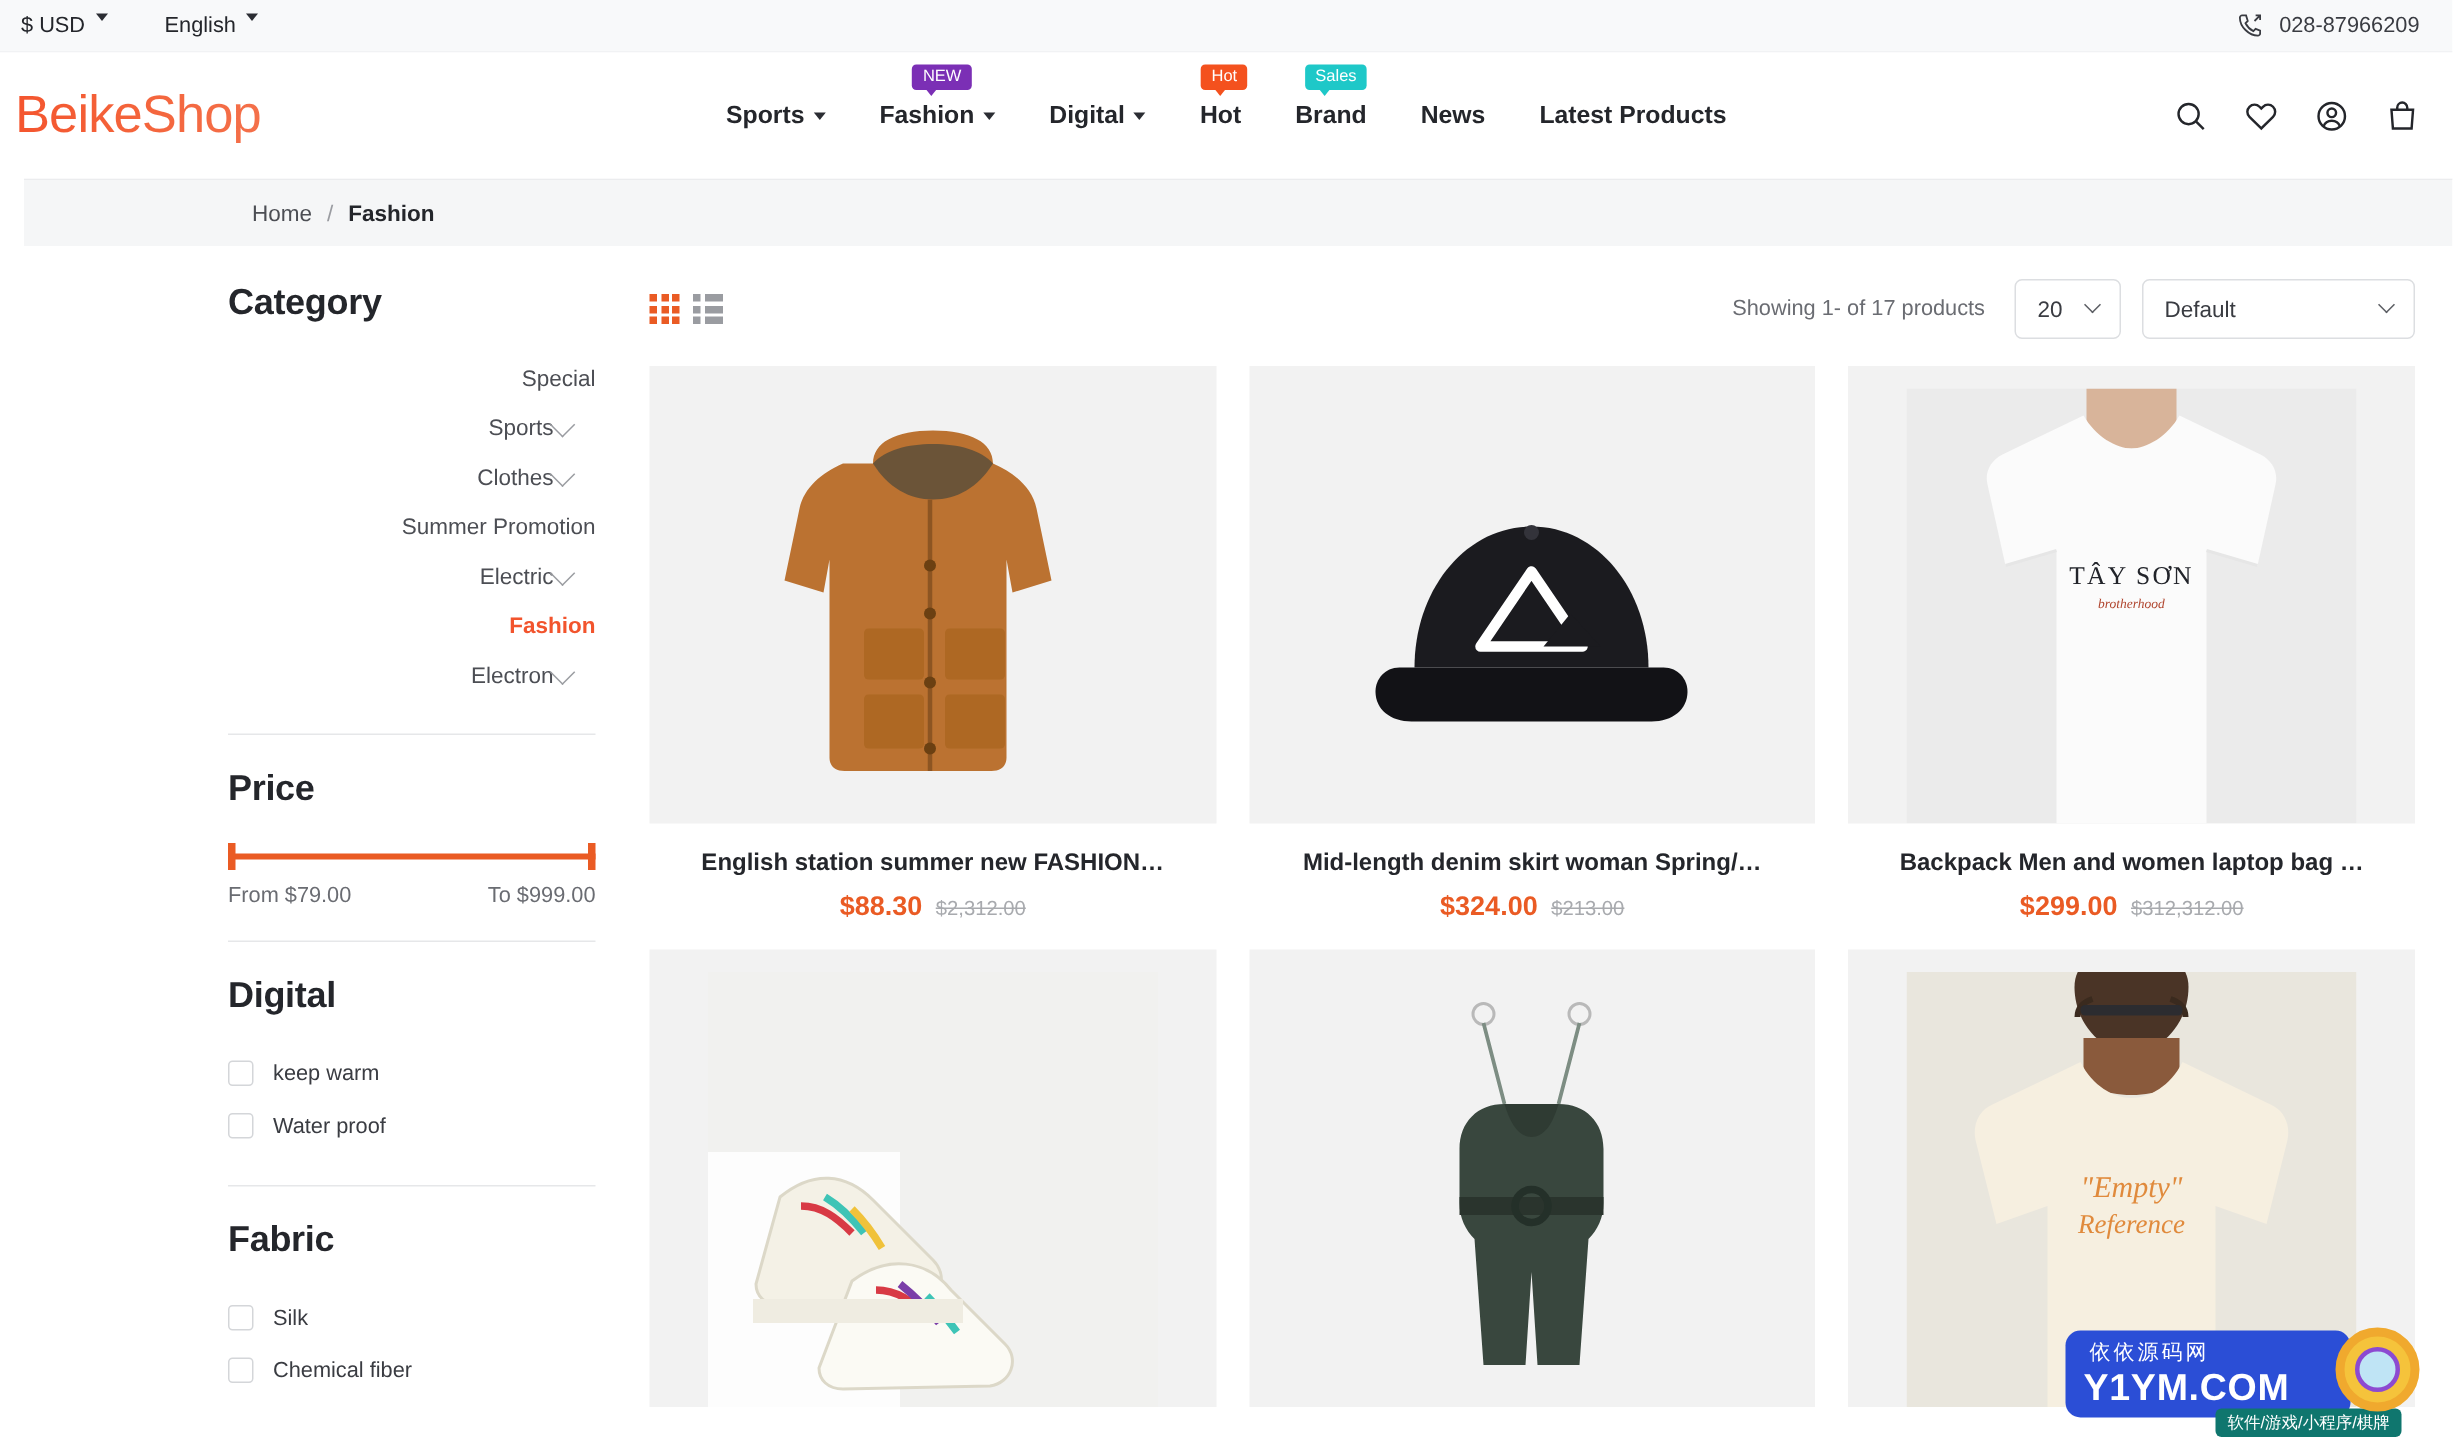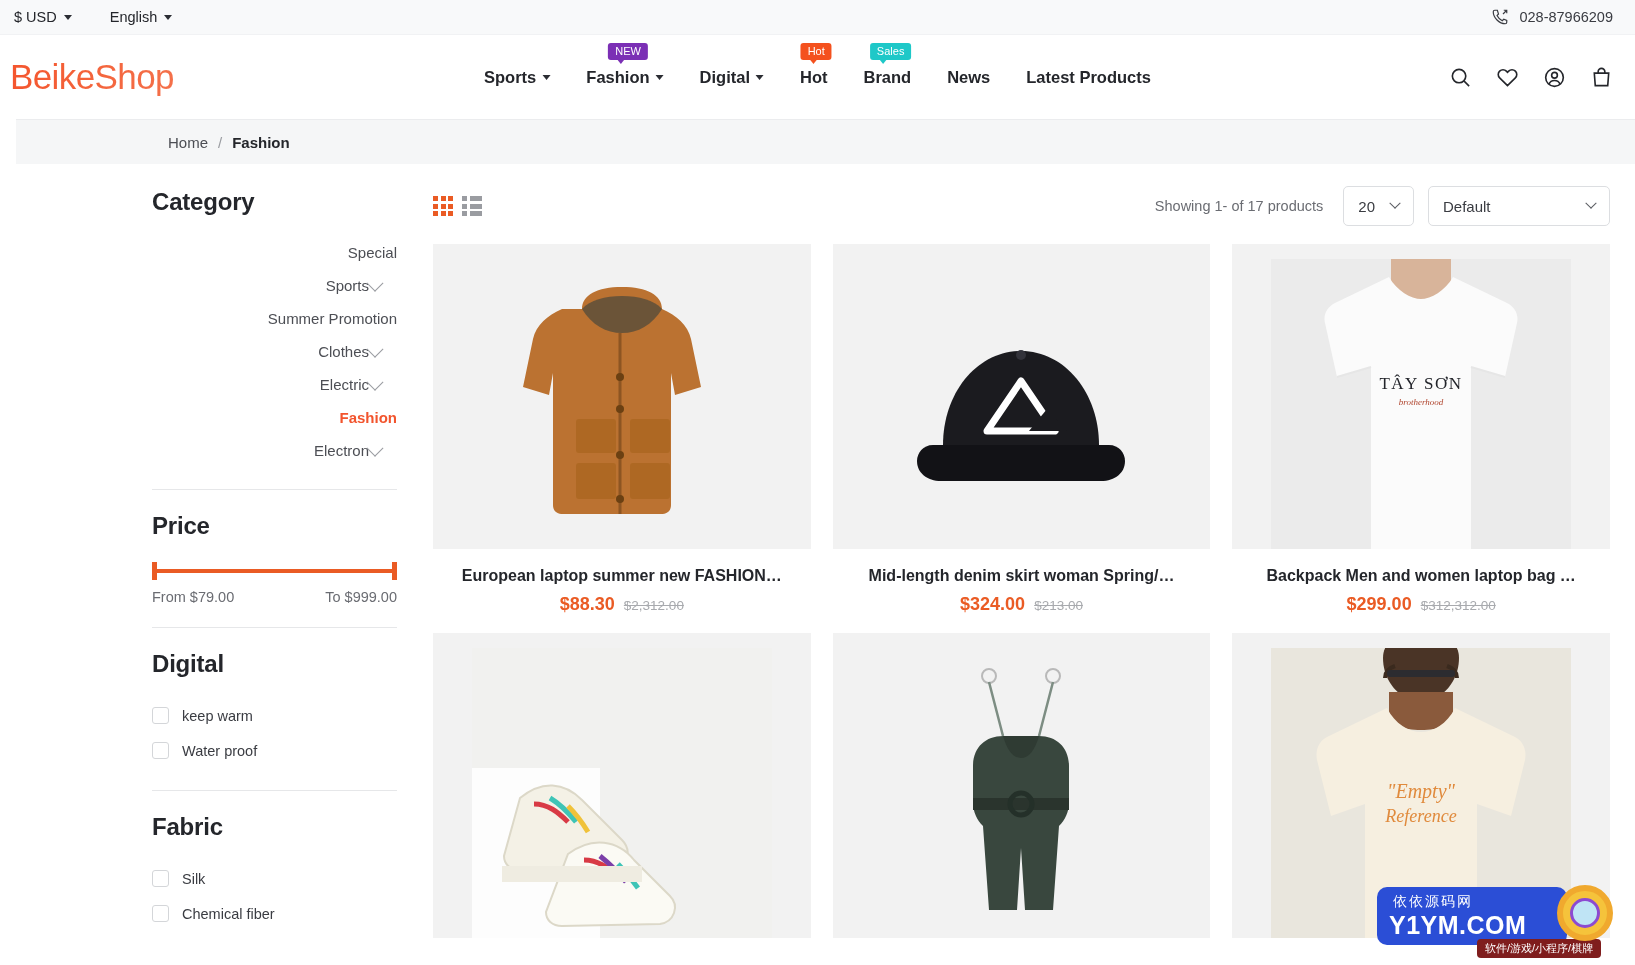--- a/index.html
+++ b/index.html
@@ -13,21 +13,21 @@
   
   .topbar {
     height: 35px; background: #f8f9fa;
     display: flex; align-items: center;
     padding: 0 22px 0 8px;
     font-size: 14.5px; color: #24262b;
     border-bottom: 1px solid #f1f2f4;
   }
   .topbar-left { display: flex; align-items: center; gap: 26px; }
   .tb-item {
-    display: flex; align-items: center; gap: 7px;
+    display: flex; gap: 7px;
     cursor: pointer; padding: 4px 6px;
   }
   .caret {
     width: 0; height: 0;
     border-left: 4.5px solid transparent;
     border-right: 4.5px solid transparent;
     border-top: 5px solid #2b2d33;
   }
   .topbar-right {
     margin-left: auto; display: flex; align-items: center; gap: 10px;
@@ -202,21 +202,21 @@
   .wm-cn {
     position: absolute; left: 22px; top: 12px;
     font-size: 14px; color: #fff; letter-spacing: 2px;
   }
   .wm-en {
     position: absolute; left: 18px; top: 30px;
     font-size: 25px; font-weight: bold; color: #fff; letter-spacing: 0.5px;
   }
   .wm-red {
     position: absolute; left: 106px; top: 58px;
-    background: #7f1d1d; color: #fff; font-size: 11px;
+    background: #0f766e; color: #fff; font-size: 11px;
     padding: 2px 8px; border-radius: 4px; white-space: nowrap;
   }
   .wm-circle {
     position: absolute; right: 8px; top: 4px;
     width: 56px; height: 56px; border-radius: 50%;
     background: #f5c33b; border: 6px solid #f0a92e;
     display: flex; align-items: center; justify-content: center;
   }
   .wm-lens {
     width: 30px; height: 30px; border-radius: 50%;
@@ -327,25 +327,25 @@
     <div class="filter-title">Category</div>
     <div>
       <div class="cat-item">
         <span>Special</span>
       </div>
       <div class="cat-item">
         <span>Sports</span>
         <span class="chev"></span>
       </div>
       <div class="cat-item">
-        <span>Summer Promotion</span>
-      </div>
-      <div class="cat-item">
         <span>Clothes</span>
         <span class="chev"></span>
+      </div>
+      <div class="cat-item">
+        <span>Summer Promotion</span>
       </div>
       <div class="cat-item">
         <span>Electric</span>
         <span class="chev"></span>
       </div>
       <div class="cat-item active">
         <span>Fashion</span>
       </div>
       <div class="cat-item">
         <span>Electron</span>
@@ -441,21 +441,21 @@
             <rect x="104" y="160" width="40" height="34" rx="3" fill="#a9651f" opacity=".75"></rect>
             <rect x="158" y="160" width="40" height="34" rx="3" fill="#a9651f" opacity=".75"></rect>
             <rect x="104" y="204" width="40" height="36" rx="3" fill="#a9651f" opacity=".75"></rect>
             <rect x="158" y="204" width="40" height="36" rx="3" fill="#a9651f" opacity=".75"></rect>
             <circle cx="148" cy="118" r="4" fill="#6b4012"></circle>
             <circle cx="148" cy="150" r="4" fill="#6b4012"></circle>
             <circle cx="148" cy="196" r="4" fill="#6b4012"></circle>
             <circle cx="148" cy="240" r="4" fill="#6b4012"></circle>
           </svg>
         </div>
-        <div class="card-title">European laptop summer new FASHION…</div>
+        <div class="card-title">English station summer new FASHION…</div>
         <div class="card-price">
           <span class="price-now">$88.30</span>
           <span class="price-old">$2,312.00</span>
         </div>
       </div>
 
       <div class="card">
         <div class="card-img">
           <svg width="300" height="290" viewBox="0 0 300 290">
             <rect width="300" height="290" fill="#f2f2f2"></rect>

